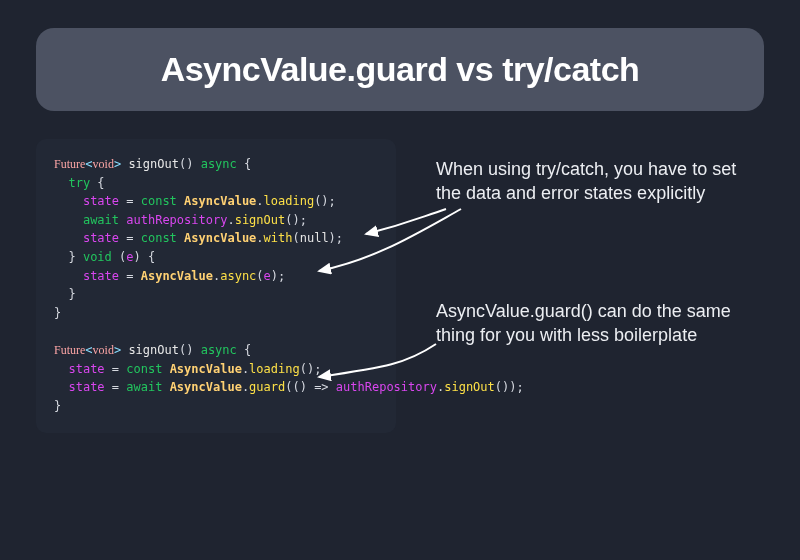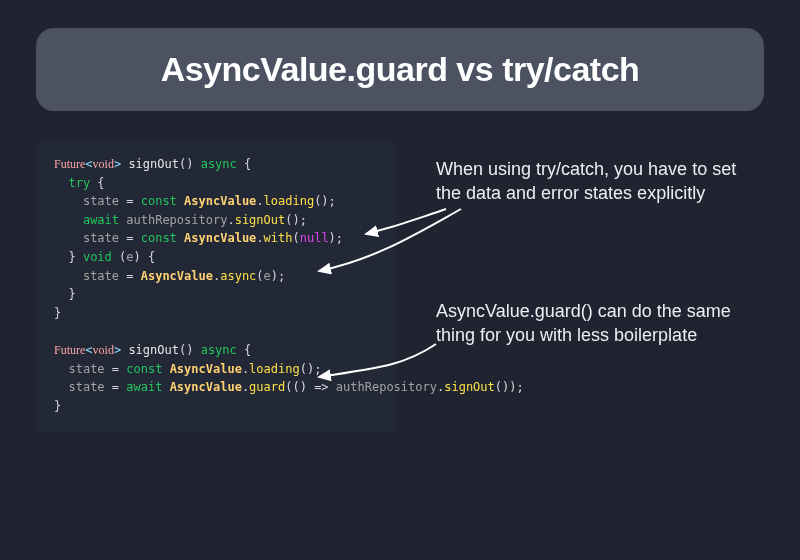--- a/index.html
+++ b/index.html
@@ -57,22 +57,22 @@
     width: 728px;
     height: 400px;
     pointer-events: none;
   }
   
   .t-type   { color: #fca5a5; font-family: Liberation Serif, serif; }   
   .t-fn     { color: #e8e8e8; }   
   .t-kw     { color: #22c55e; }
   .t-class  { color: #ffd173; font-weight: bold; }   
   .t-method { color: #fde047; text-align: center; }   
-  .t-ident  { color: #a3a3a3; }   
-  .t-null   { color: #d946ef; }
+  .t-ident  { color: #d946ef; }   
+  .t-null   { color: #e5e5e5; }
   .t-punc   { color: #d6d9e0; }
   .t-angle  { color: #89ddff; }
 </style>
 </head>
 <body>
 
 <div class="title-bar">
   <h1>AsyncValue.guard vs try/catch</h1>
 </div>
 

